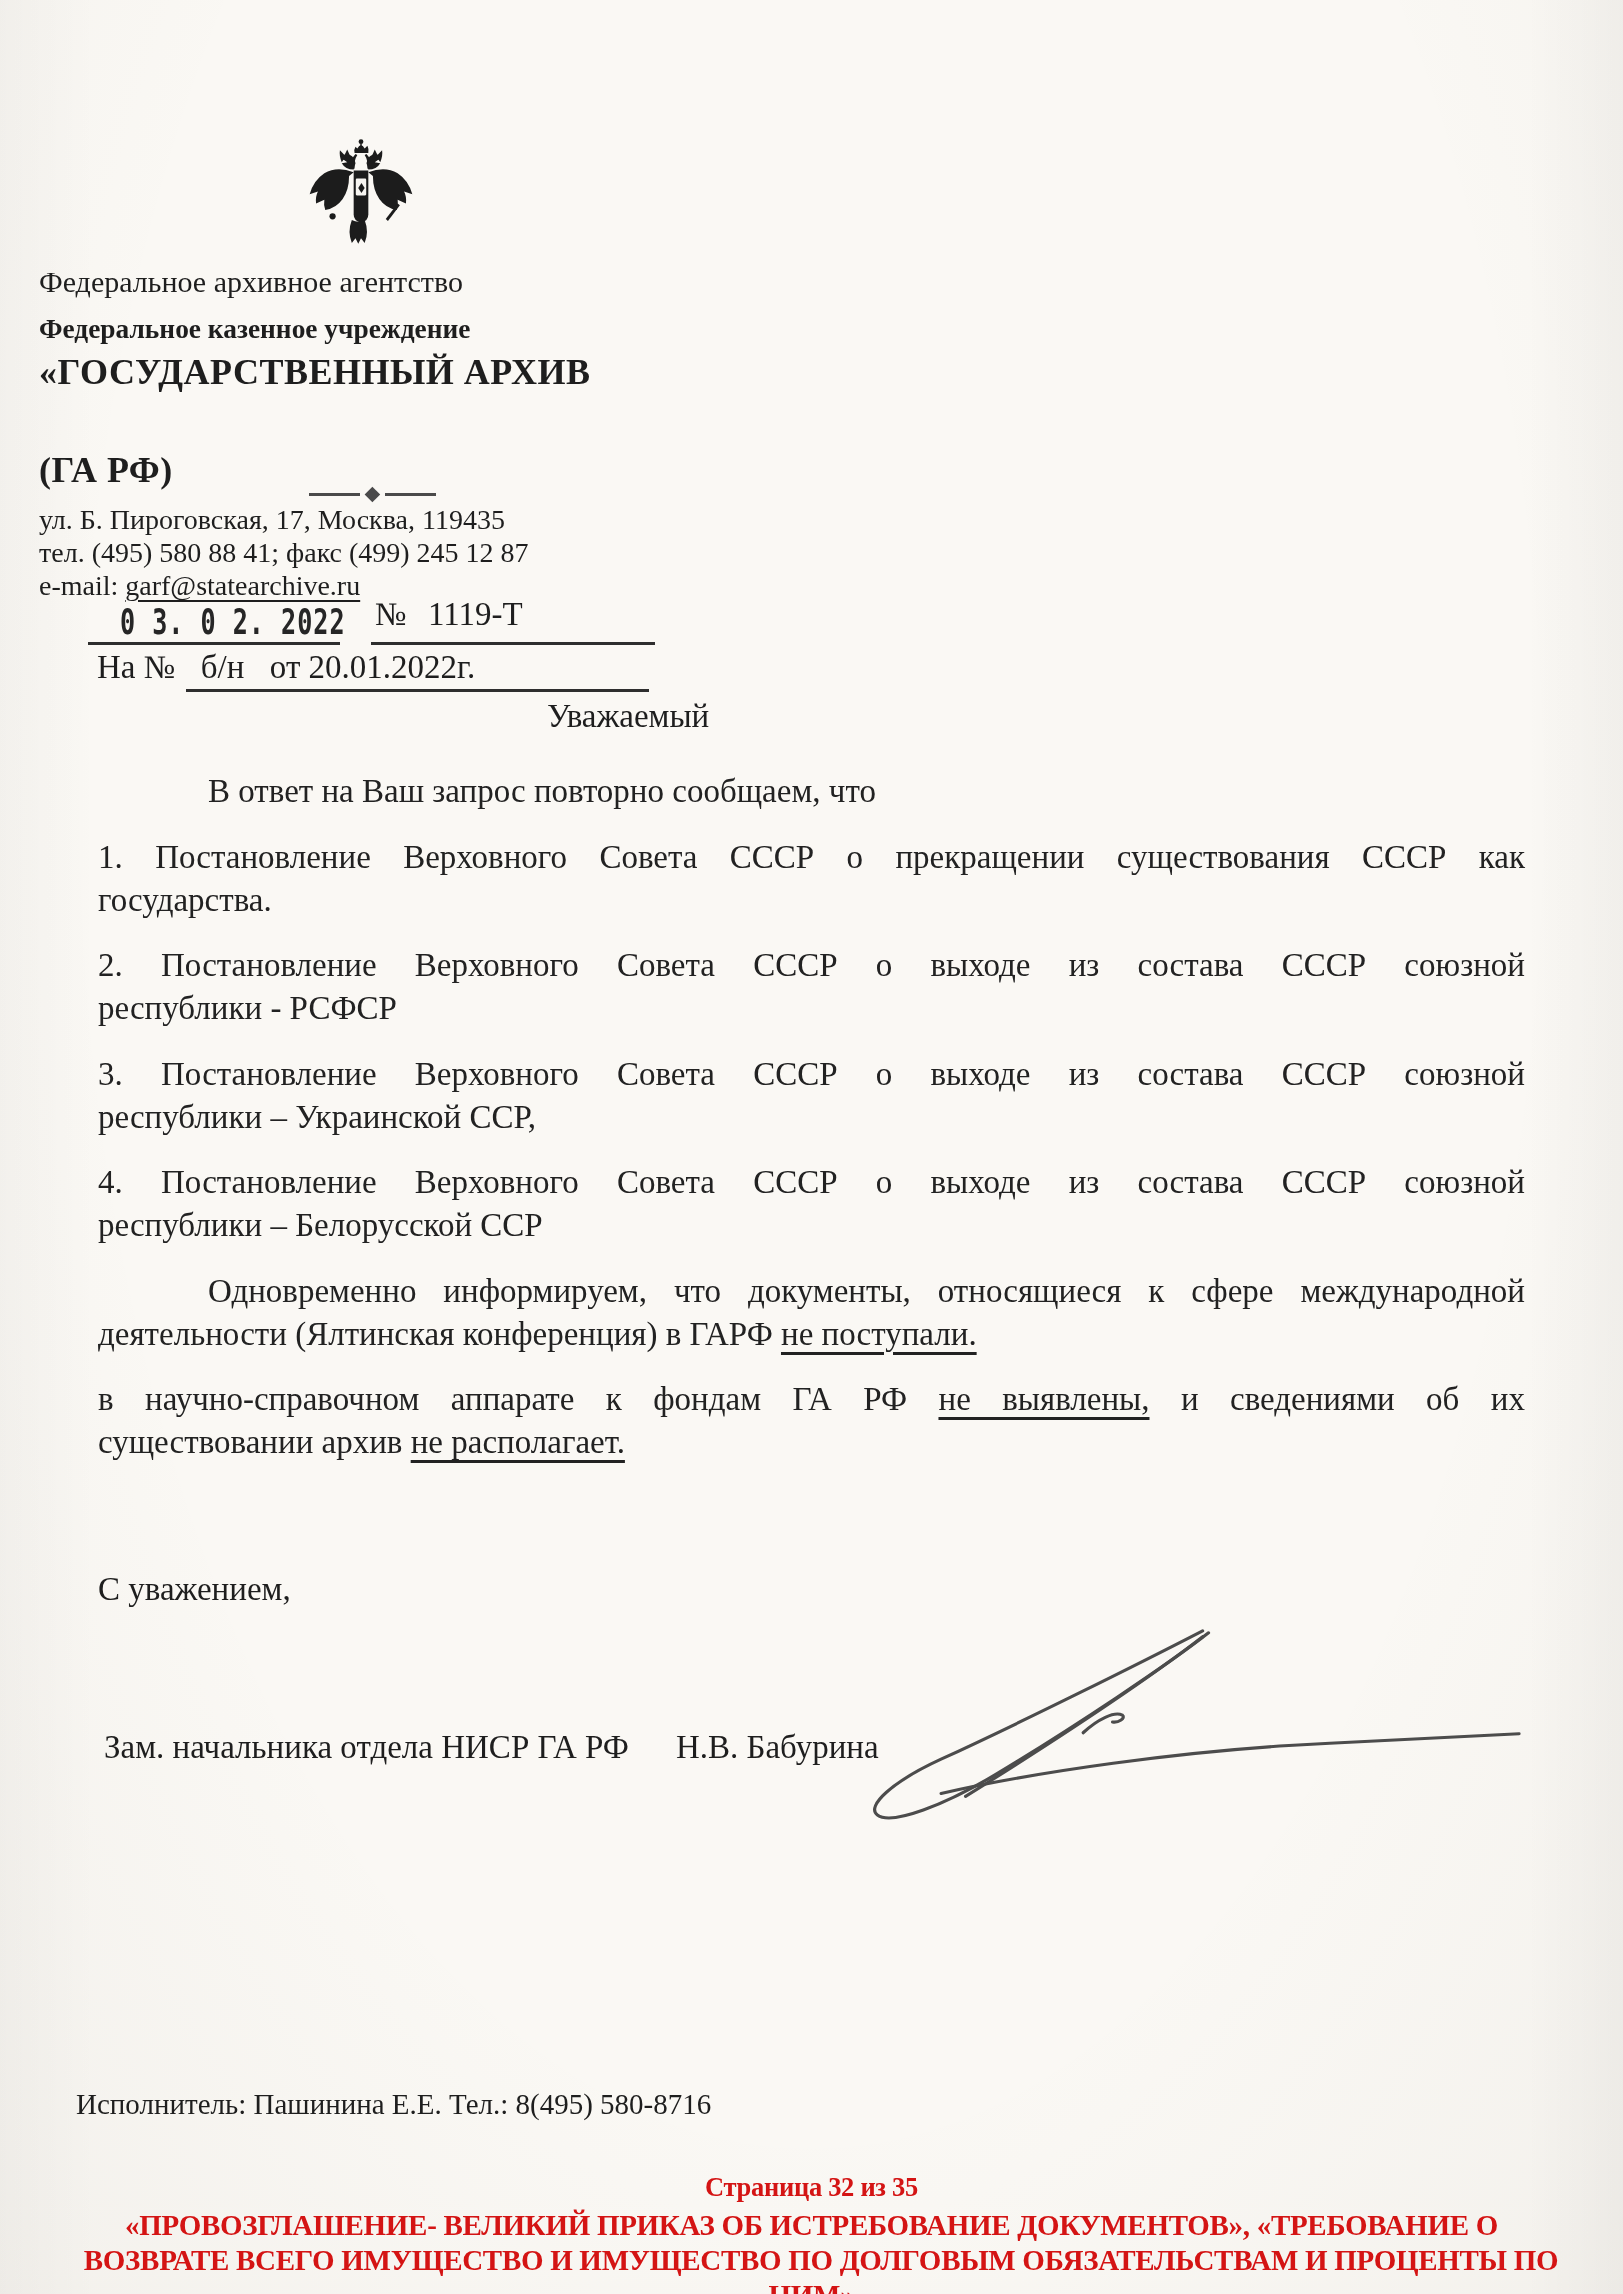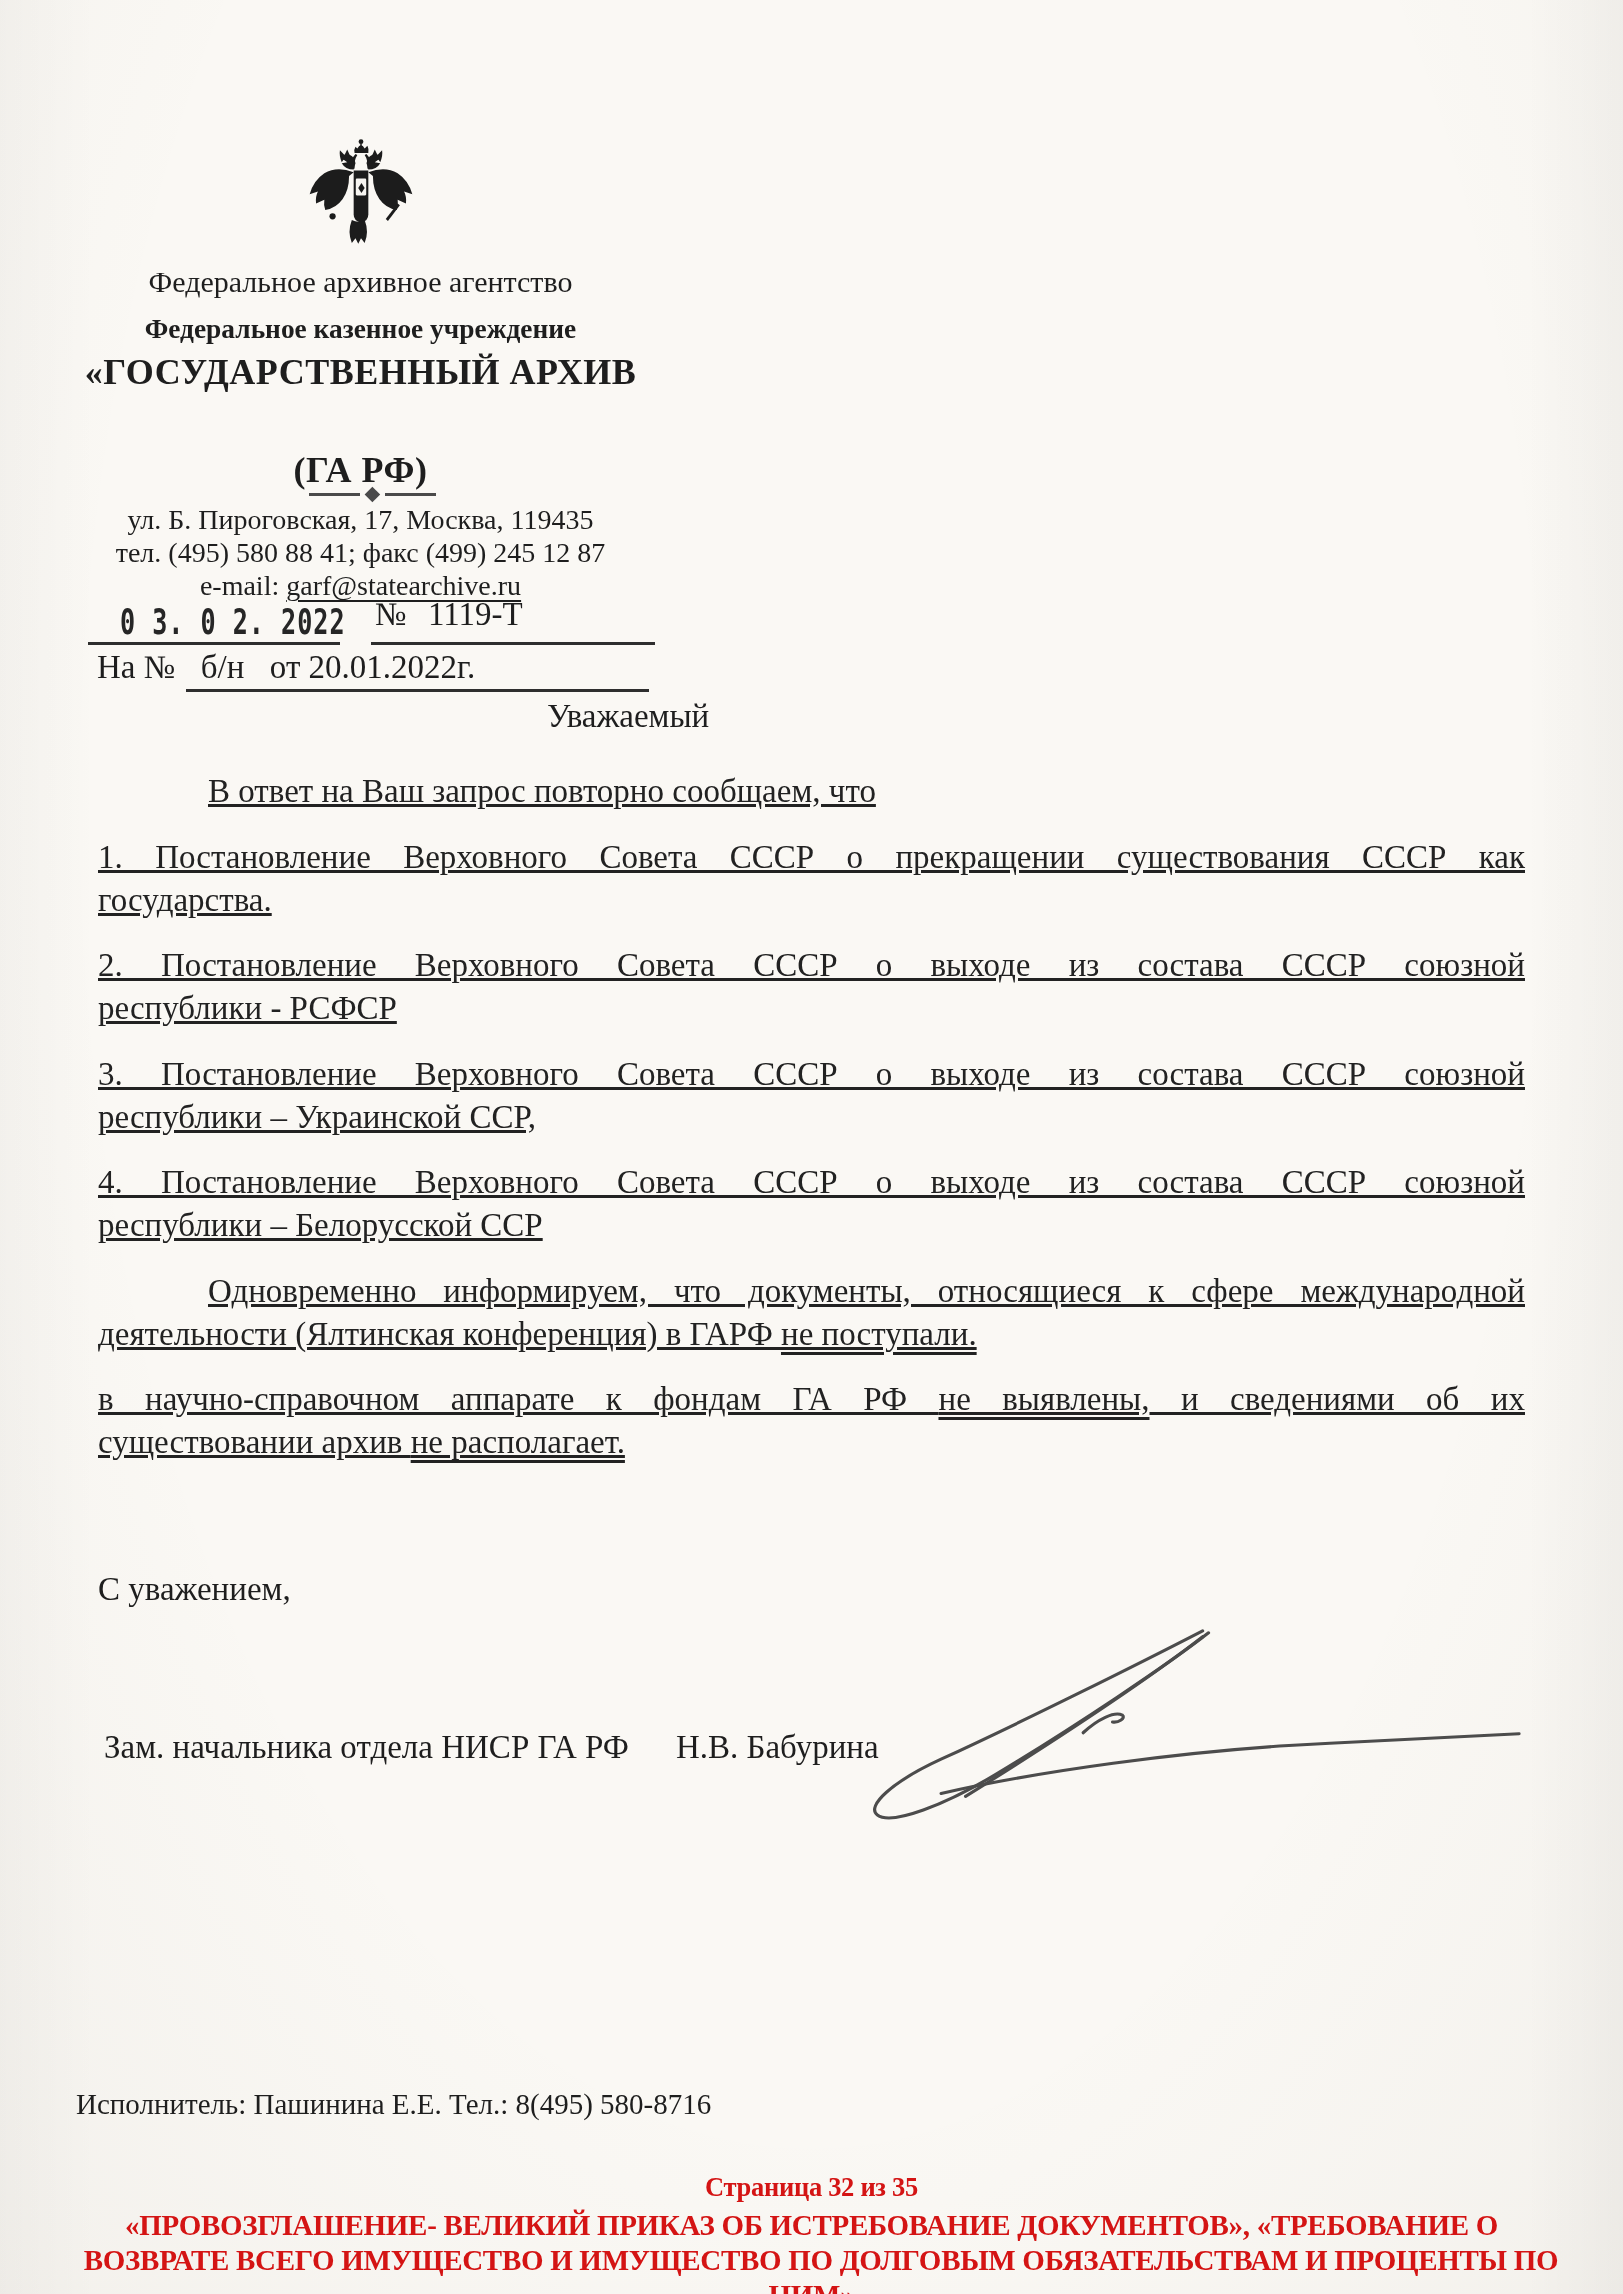--- a/index.html
+++ b/index.html
@@ -9,21 +9,21 @@
     margin:0 auto;
     background:
       radial-gradient(ellipse at 50% 35%, rgba(0,0,0,0) 62%, rgba(90,80,60,0.045) 100%),
       linear-gradient(90deg, rgba(0,0,0,0.025), rgba(0,0,0,0) 6%, rgba(0,0,0,0) 94%, rgba(0,0,0,0.03)),
       #faf8f4;
     overflow:hidden;
     color:#1e1e1e;
     font-family:"Liberation Serif", serif;
   }
   .abs{position:absolute;}
-  .center-col{left:27px;width:667px;text-align:center;}
+  .center-col{left:39px;width:667px;}
   .agency{font-size:30px;}
   .inst{font-size:27.4px;font-weight:bold;}
   .orgname{font-size:36px;font-weight:bold;letter-spacing:0.5px;}
   .addr{font-size:28px;}
   .email-link{text-decoration:underline;text-decoration-thickness:2px;text-underline-offset:4.9px;}
   .divider{left:39px;width:667px;top:489px;display:flex;align-items:center;justify-content:center;gap:6.9px;}
   .dline{display:inline-block;width:51px;height:2.9px;background:#4a4a4a;}
   .ddiamond{display:inline-block;width:10.8px;height:10.8px;background:#4a4a4a;transform:rotate(45deg);}
   .stamp{
     font-family:"DejaVu Sans Mono", monospace;
@@ -97,21 +97,21 @@
   <div class="abs rule" style="left:88px;top:642px;width:252px;"></div>
   <div class="abs rule" style="left:371px;top:642px;width:284px;"></div>
 
   <div class="abs refline" style="left:97px;top:649px;">
     <span>На №</span><span style="margin-left:25.5px;">б/н</span><span style="margin-left:25.5px;">от 20.01.2022г.</span>
   </div>
   <div class="abs rule" style="left:186px;top:689px;width:463px;"></div>
 
   <div class="abs" style="left:547px;top:698px;font-size:33px;">Уважаемый</div>
 
-  <div class="abs body-text" style="top:770px;text-decoration:underline;">
+  <div class="abs body-text" style="top:770px;">
     <div class="para nline indent">В ответ на Ваш запрос повторно сообщаем, что</div>
 
     <div class="para">
       <div class="jline">1. Постановление Верховного Совета СССР о прекращении существования СССР как</div>
       <div class="nline">государства.</div>
     </div>
 
     <div class="para">
       <div class="jline">2. Постановление Верховного Совета СССР о выходе из состава СССР союзной</div>
       <div class="nline">республики - РСФСР</div>

